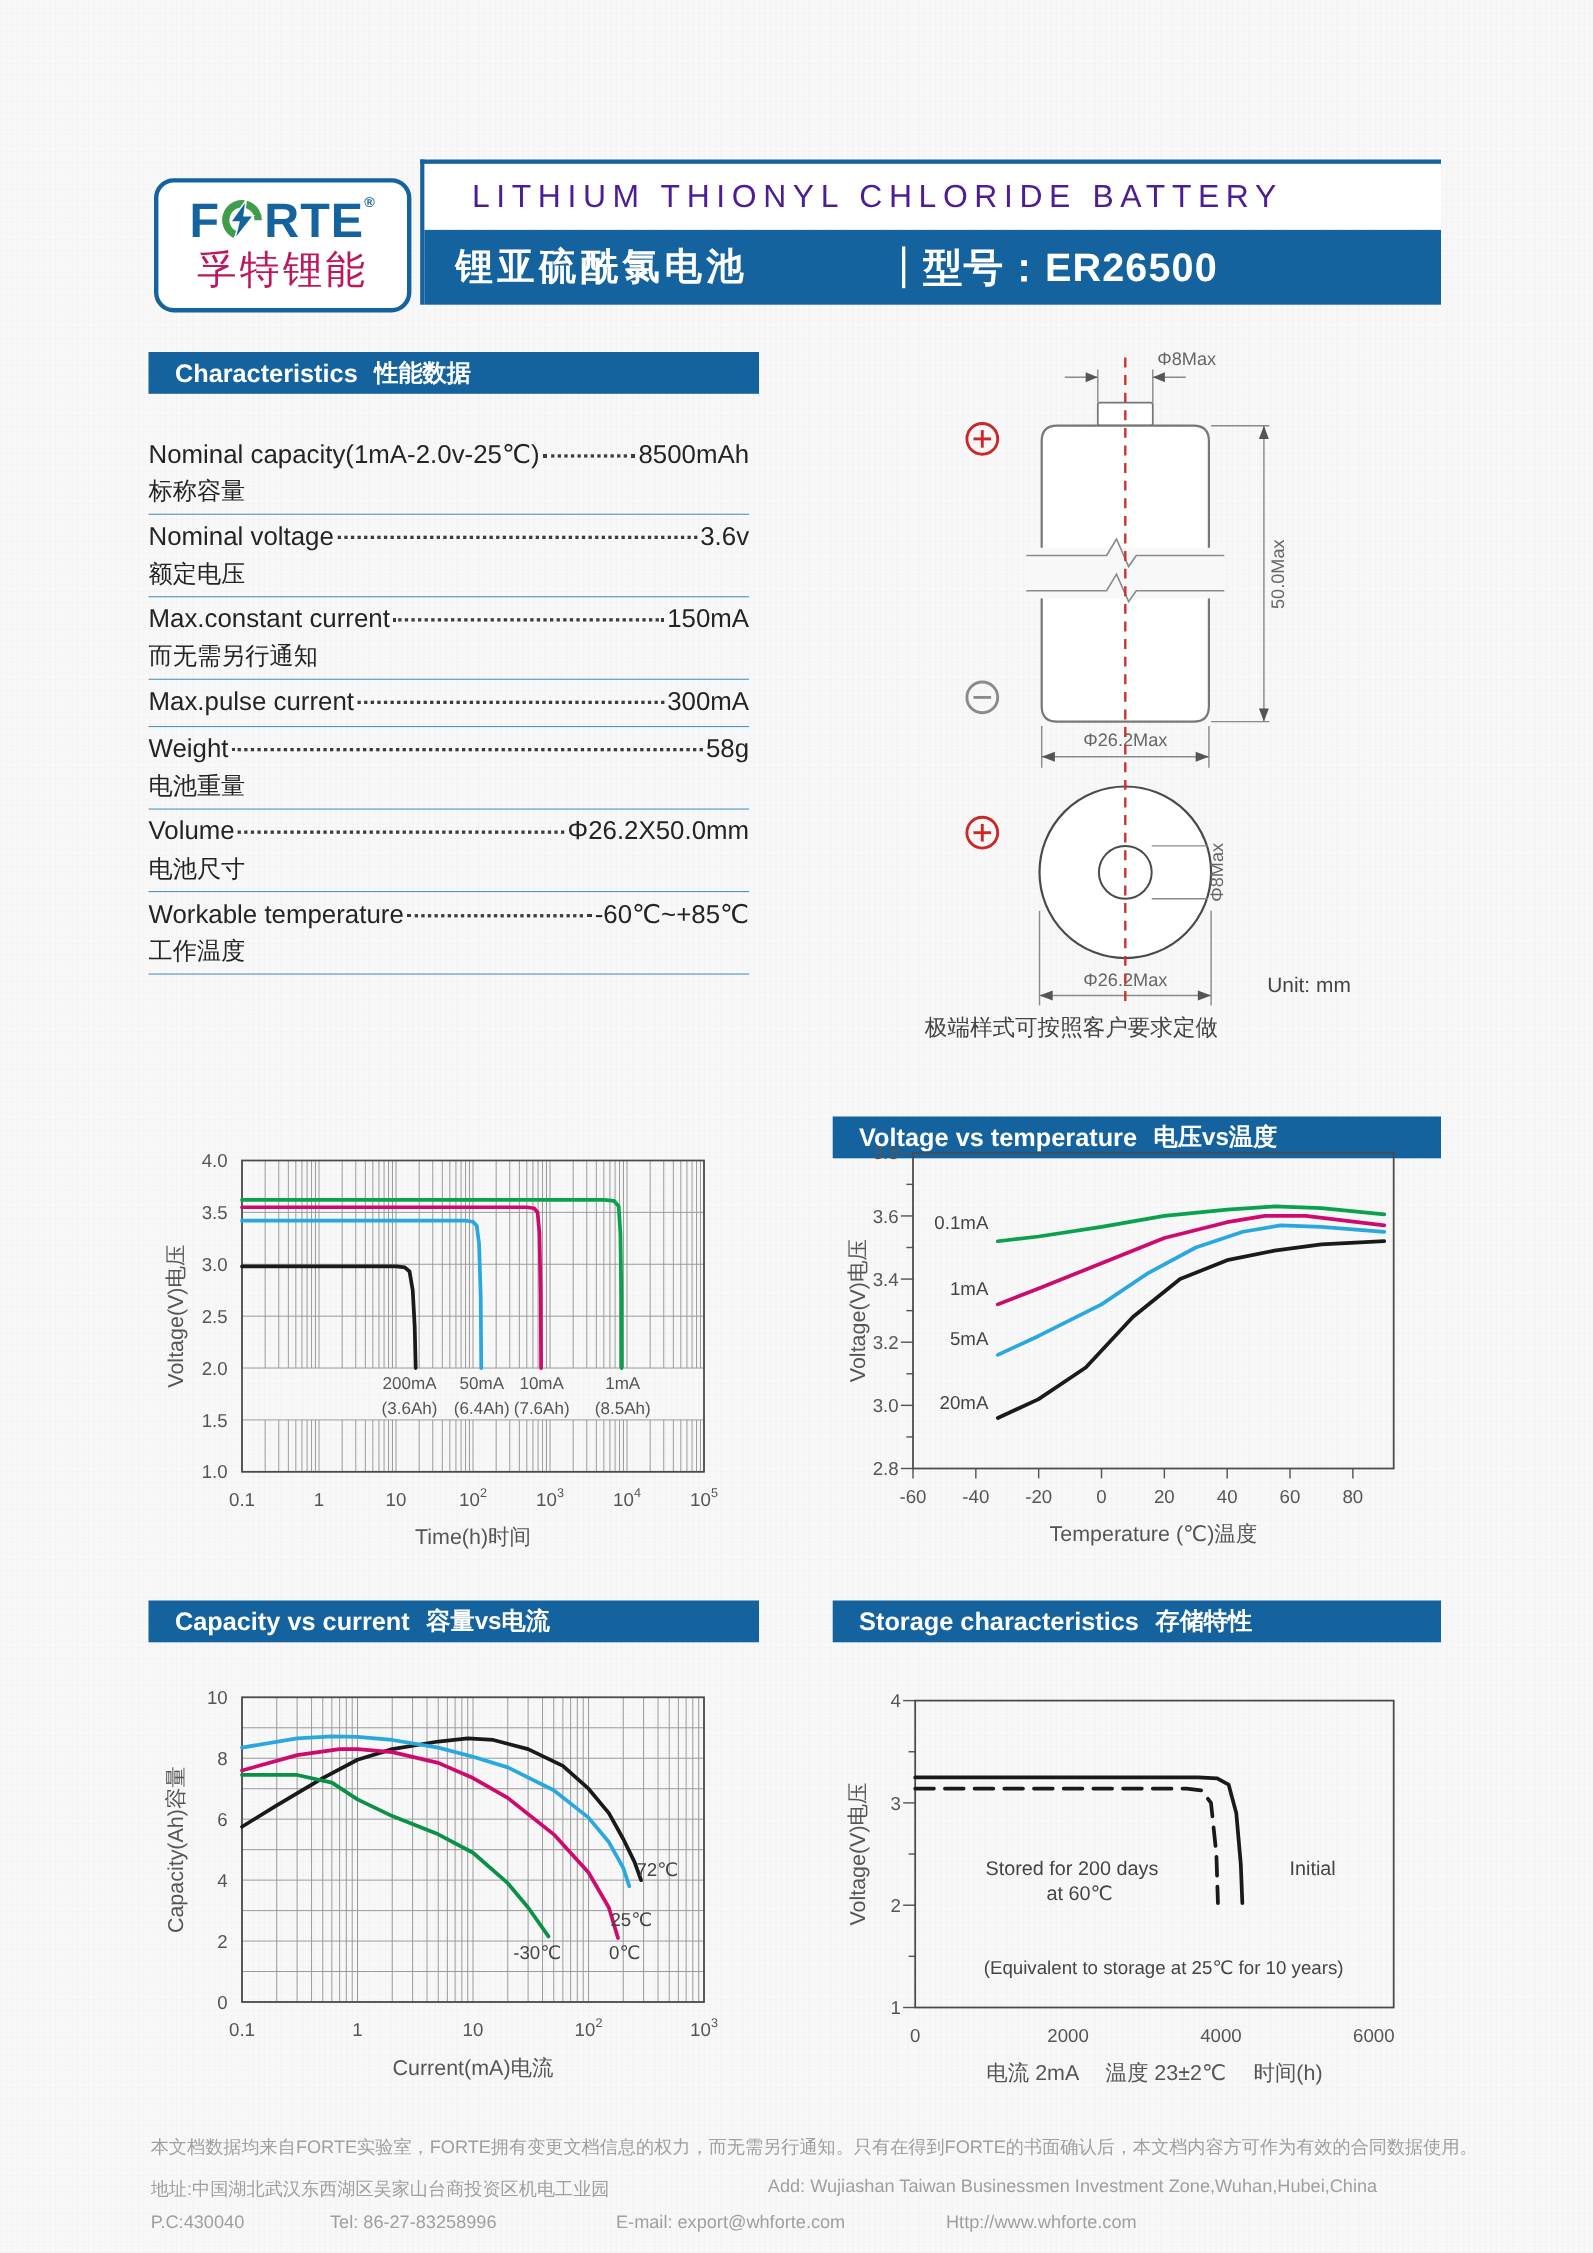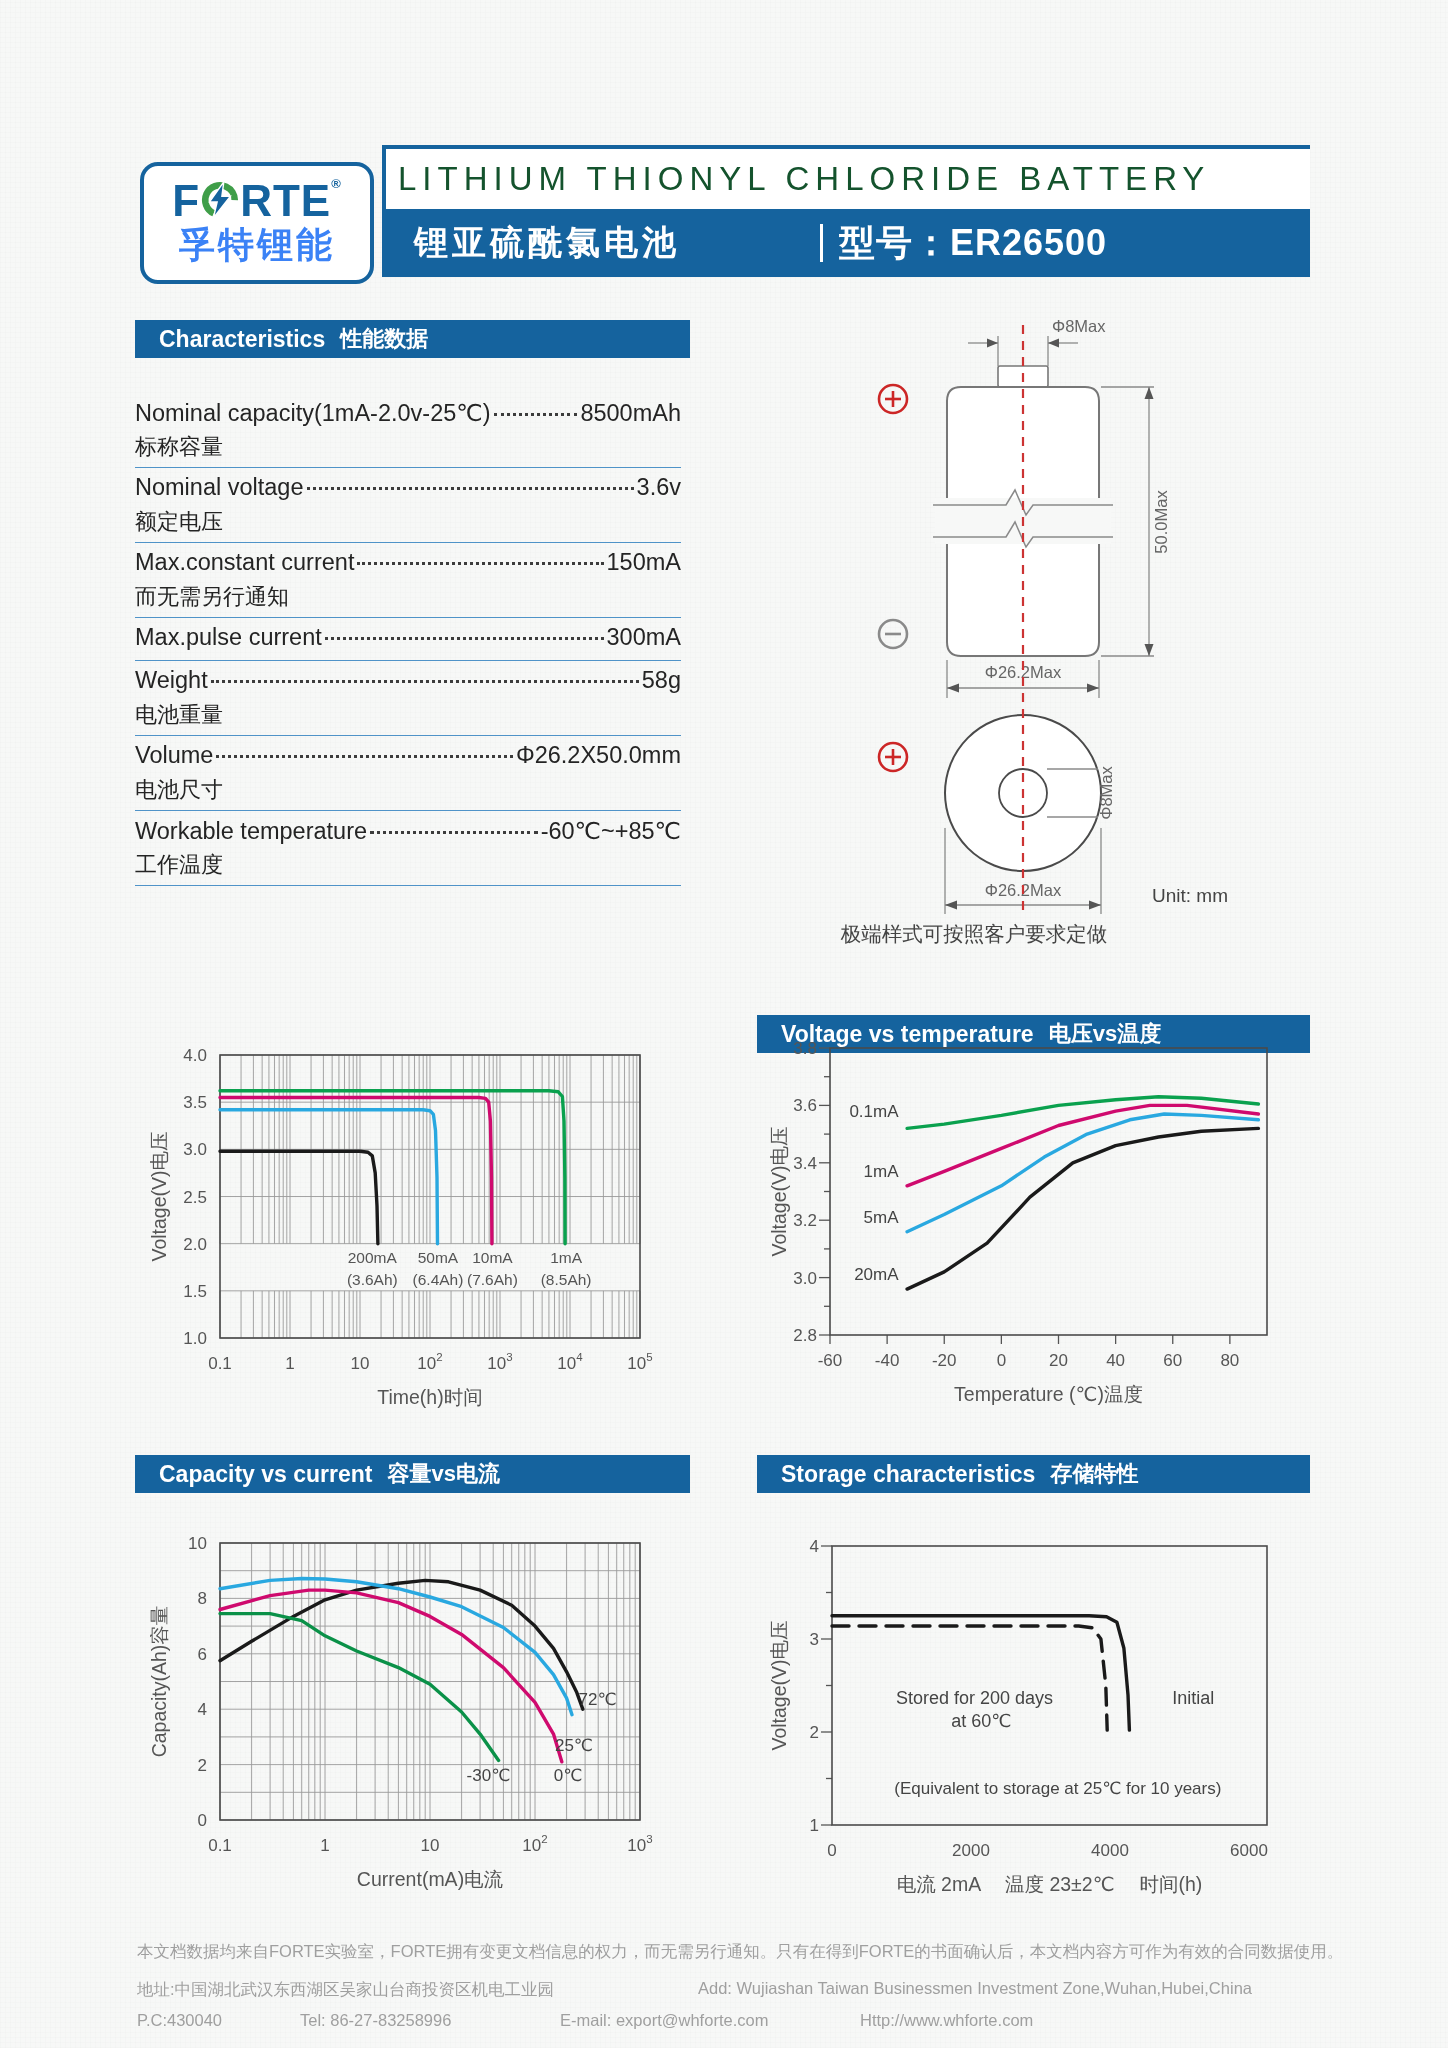--- a/index.html
+++ b/index.html
@@ -6,24 +6,24 @@
   body{font-family:"Liberation Sans","DejaVu Sans",sans-serif;background:#e9eaea;}
   #page{position:relative;width:1448px;height:2048px;background:#f7f8f7;overflow:hidden;
     background-image:repeating-linear-gradient(0deg,rgba(0,0,0,0.013) 0 1px,transparent 1px 5px),
                      repeating-linear-gradient(90deg,rgba(0,0,0,0.013) 0 1px,transparent 1px 5px);}
   .abs{position:absolute;}
   
   #logo-box{left:140px;top:162px;width:226px;height:114px;border:4px solid #15639e;border-radius:18px;
     background:#fff;display:flex;flex-direction:column;align-items:center;justify-content:center;}
   .brand-en{font-size:44px;font-weight:900;color:#15639e;line-height:1;display:flex;align-items:flex-start;letter-spacing:1px;}
   .brand-reg{font-size:13px;margin-top:-2px;}
-  .brand-cn{font-size:36px;font-weight:700;color:#3b82f6;letter-spacing:3px;line-height:1.2;}
+  .brand-cn{font-size:36px;font-weight:400;color:#be185d;letter-spacing:3px;line-height:1.2;}
   #header-bands{left:382px;top:145px;width:928px;border-top:4px solid #15639e;border-left:4px solid #15639e;box-sizing:border-box;}
-  .band-white{height:60px;background:#fff;display:flex;align-items:center;padding-left:12px;
-    color:#14532d;font-size:33px;letter-spacing:6px;font-weight:500;white-space:nowrap;}
+  .band-white{height:60px;background:#fff;display:flex;align-items:center;padding-left:43px;
+    color:#4c1d95;font-size:29px;letter-spacing:6px;font-weight:500;white-space:nowrap;}
   .band-blue{height:68px;background:#15639e;display:flex;align-items:center;padding-left:28px;color:#fff;}
   .band-product{font-size:34px;font-weight:bold;letter-spacing:4px;}
   .vbar{display:inline-block;width:3px;height:38px;background:#fff;margin:0 16px 0 140px;}
   .band-model{font-size:36px;font-weight:900;letter-spacing:1px;}
   
   .bar{position:absolute;height:38px;background:#15639e;color:#fff;display:flex;align-items:center;
     gap:15px;padding-left:24px;box-sizing:border-box;}
   .bar .en{font-size:23px;font-weight:bold;white-space:nowrap;}
   .bar .cn{font-size:22px;font-weight:bold;white-space:nowrap;}
   

